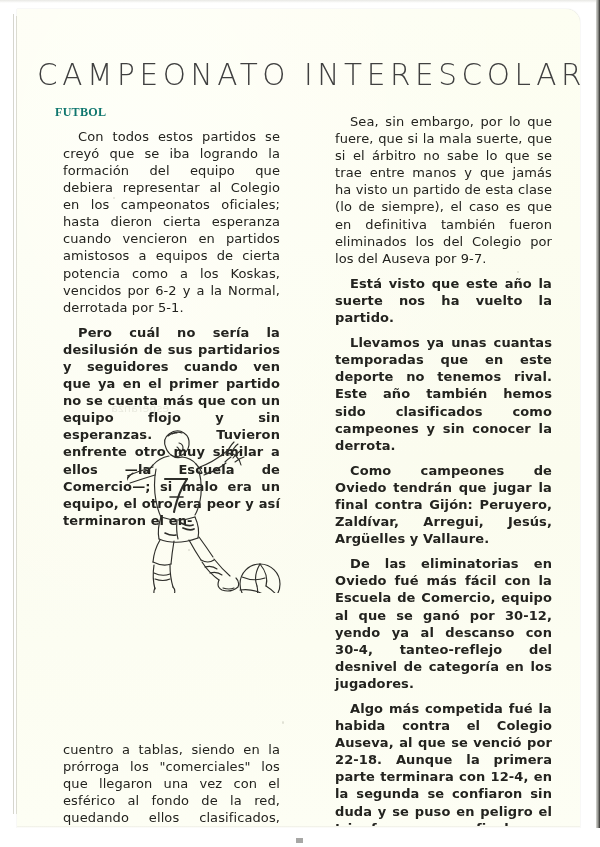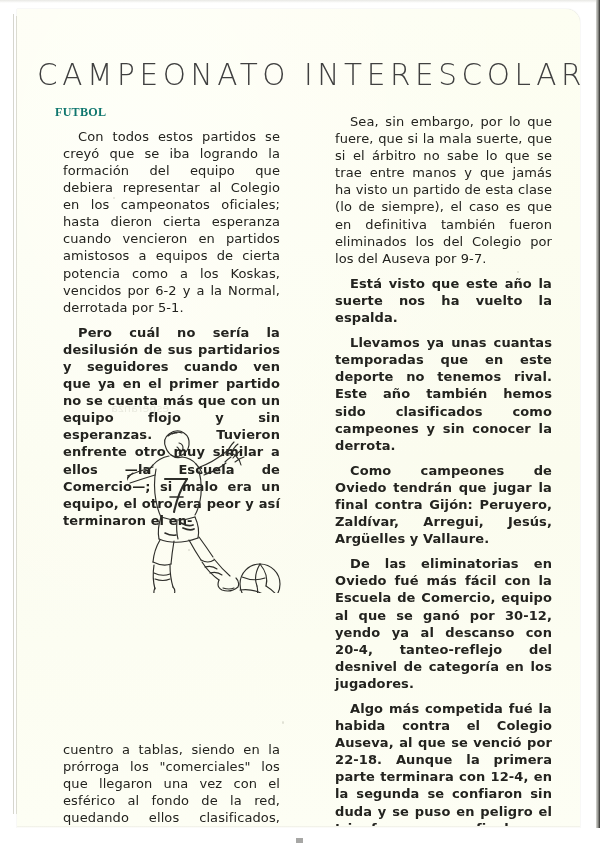--- a/index.html
+++ b/index.html
@@ -222,25 +222,25 @@
         <p class="body">Con todos estos partidos se creyó que se iba logrando la formación del equipo que debiera representar al Colegio en los campeonatos oficiales; hasta dieron cierta esperanza cuando vencieron en partidos amistosos a equipos de cierta potencia como a los Koskas, vencidos por 6-2 y a la Normal, derrotada por 5-1.</p>
         <p class="body">Pero cuál no sería la desilusión de sus partidarios y seguidores cuando ven que ya en el primer partido no se cuenta más que con un equipo flojo y sin esperanzas. Tuvieron enfrente otro muy similar a ellos —la Escuela de Comercio—; si malo era un equipo, el otro era peor y así terminaron el en-</p>
 
         <div style="height:196px"></div>
 
         <p class="body noindent">cuentro a tablas, siendo en la prórroga los "comerciales" los que llegaron una vez con el esférico al fondo de la red, quedando ellos clasificados, pero sean que no con esperanzas de ir muy lejos.</p>
       </div>
 
       <div class="col col-right">
         <p class="body">Sea, sin embargo, por lo que fuere, que si la mala suerte, que si el árbitro no sabe lo que se trae entre manos y que jamás ha visto un partido de esta clase (lo de siempre), el caso es que en definitiva también fueron eliminados los del Colegio por los del Auseva por 9-7.</p>
-        <p class="body">Está visto que este año la suerte nos ha vuelto la espalda.</p>
+        <p class="body">Está visto que este año la suerte nos ha vuelto la partido.</p>
 
         <p class="body">Llevamos ya unas cuantas temporadas que en este deporte no tenemos rival. Este año también hemos sido clasificados como campeones y sin conocer la derrota.</p>
         <p class="body">Como campeones de Oviedo tendrán que jugar la final contra Gijón: Peruyero, Zaldívar, Arregui, Jesús, Argüelles y Vallaure.</p>
-        <p class="body">De las eliminatorias en Oviedo fué más fácil con la Escuela de Comercio, equipo al que se ganó por 30-12, yendo ya al descanso con 20-4, tanteo-reflejo del desnivel de categoría en los jugadores.</p>
+        <p class="body">De las eliminatorias en Oviedo fué más fácil con la Escuela de Comercio, equipo al que se ganó por 30-12, yendo ya al descanso con 30-4, tanteo-reflejo del desnivel de categoría en los jugadores.</p>
         <p class="body">Algo más competida fué la habida contra el Colegio Auseva, al que se venció por 22-18. Aunque la primera parte terminara con 12-4, en la segunda se confiaron sin duda y se puso en peligro el triunfo, pero por fin logran la victoria y con ella la clasificación.</p>
       </div>
     </div>
 
     <div class="ghost" style="left:94px; top:393px;">esperanza</div>
 
     <div class="illo">
       <svg width="190" height="186" viewBox="0 0 190 186" fill="none" stroke="#2e2e2a" stroke-width="1.15" stroke-linecap="round" stroke-linejoin="round">
 
         <path d="M39 41 q-4 -9 3 -14 q8 -6 15 -1 q6 4 5 12 q-1 7 -7 10 q-8 4 -13 -2 q-2 -2 -3 -5 z"></path>

